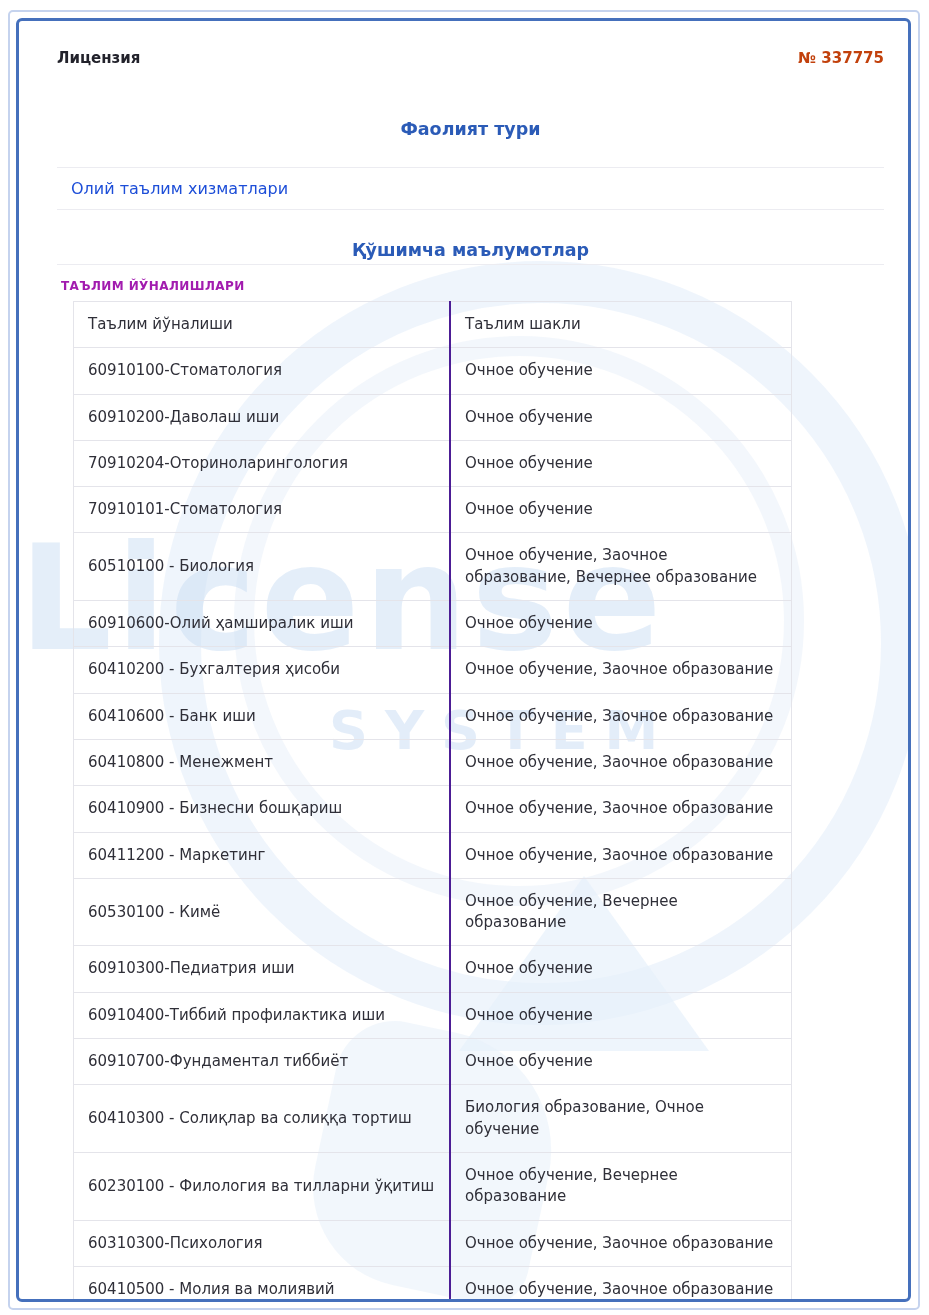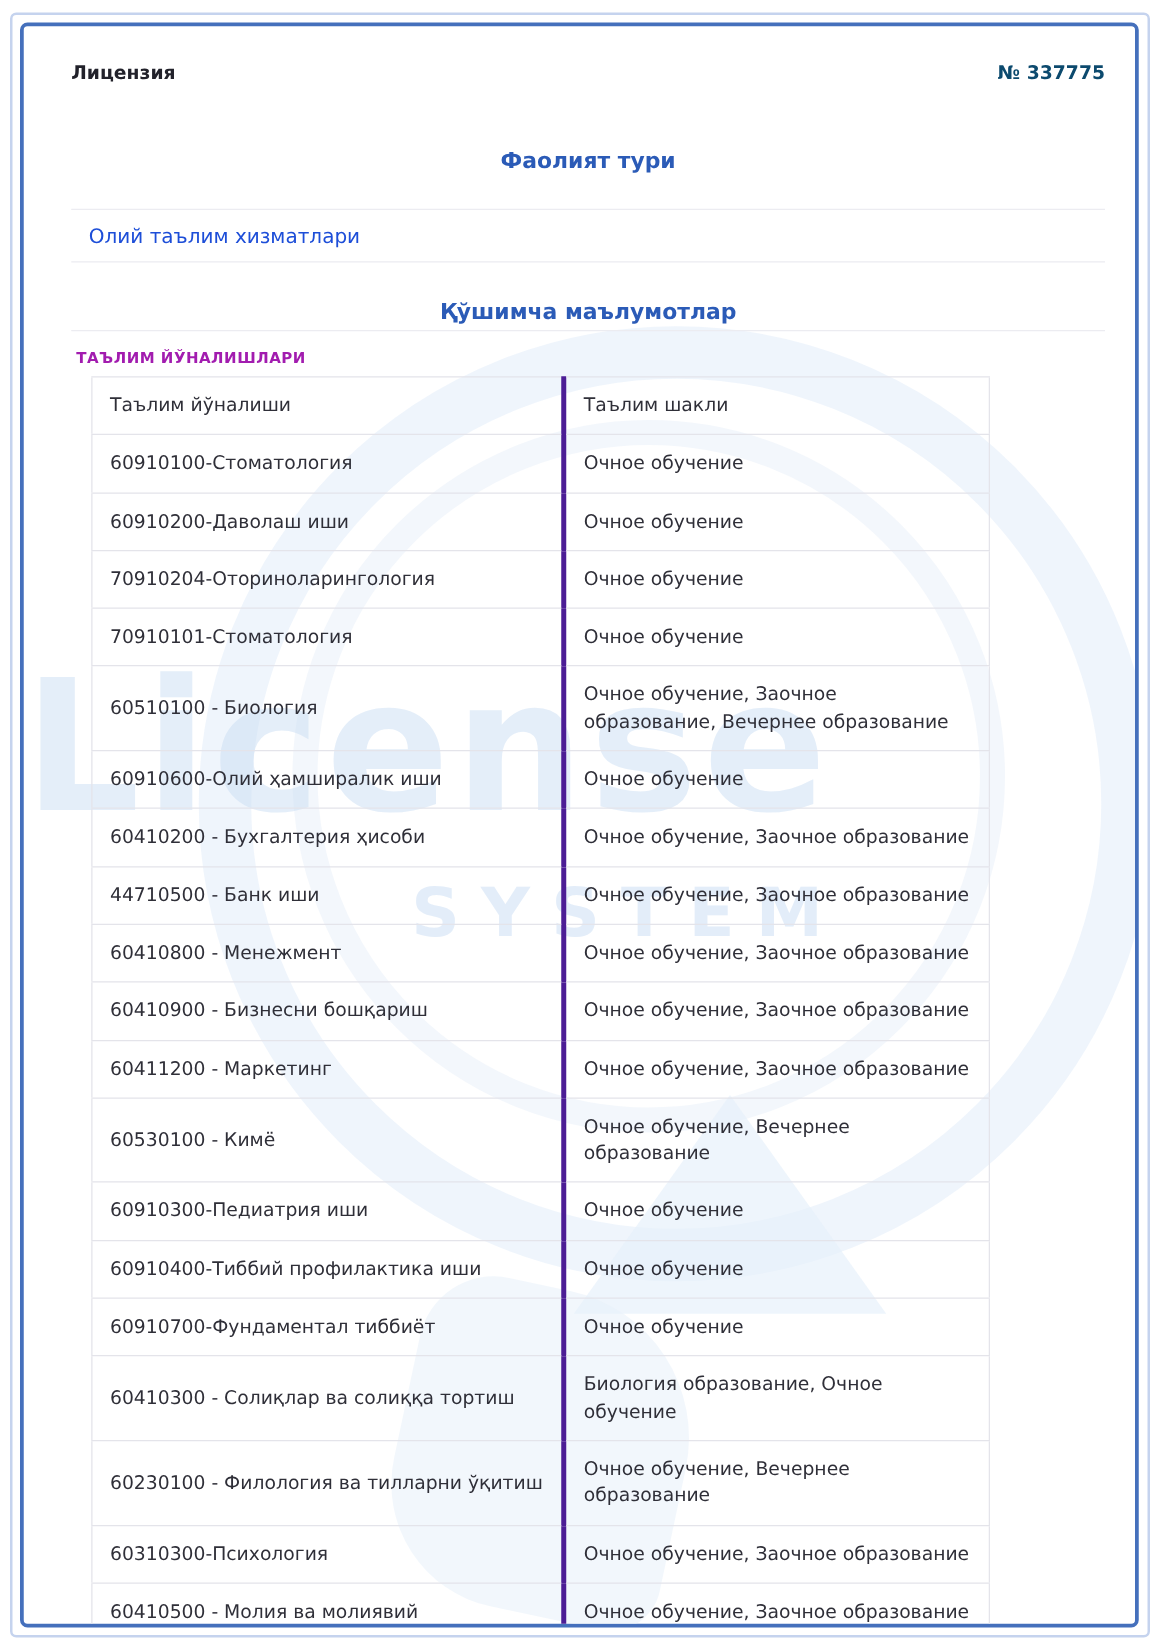--- a/index.html
+++ b/index.html
@@ -43,21 +43,21 @@
     border-bottom:175px solid rgba(229,239,250,0.65);
   }
   .wm-blob{
     position:absolute;left:300px;top:1010px;width:230px;height:260px;
     background:rgba(231,240,250,0.55);border-radius:60px 120px 40px 100px;
     transform:rotate(12deg);
   }
   
   .doc-header{display:flex;justify-content:space-between;align-items:flex-start;padding:0 0 0 0;}
   .doc-title{font-size:15px;font-weight:600;color:#22222b;}
-  .doc-number{font-size:15px;font-weight:600;color:#0c4a6e;}
+  .doc-number{font-size:15px;font-weight:600;color:#c2410c;}
   
   .section-title{
     text-align:center;font-size:17.5px;font-weight:700;color:#2b5bb7;
     margin-top:52px;margin-bottom:28px;
   }
   .section-title.second{margin-top:30px;margin-bottom:4px;}
   .divider{border:none;border-top:1px solid #ececf1;margin:0;}
   .activity-value{font-size:16px;color:#1d4ed8;padding:11px 14px;}
   .table-label{
     font-size:12px;font-weight:700;color:#a21caf;letter-spacing:0.4px;
@@ -69,21 +69,21 @@
     background:transparent;
   }
   .dir-table td,.dir-table th{
     border-top:1px solid #e4e4ea;
     font-size:15px;font-weight:400;color:#2f2f38;text-align:left;
     padding:12px 14px;line-height:1.42;vertical-align:middle;
     background:transparent;word-wrap:break-word;
   }
   .dir-table{border:1px solid #e4e4ea;}
   .dir-table .c1{width:347px;}
-  .dir-table .c2{border-left:4px solid #4c1d95;}
+  .dir-table .c2{border-left:2px solid #4c1d95;}
   .dir-table tr.spacer td{padding:0;height:9px;border-top:1px solid #e4e4ea;}
 </style>
 </head>
 <body>
 
 <div class="frame-light"></div>
 <div class="frame-dark">
 
   <div class="wm">
     <div class="wm-ring"></div>
@@ -140,21 +140,21 @@
           </tr>
           <tr>
             <td class="c1">60910600-Олий ҳамширалик иши</td>
             <td class="c2">Очное обучение</td>
           </tr>
           <tr>
             <td class="c1">60410200 - Бухгалтерия ҳисоби</td>
             <td class="c2">Очное обучение, Заочное образование</td>
           </tr>
           <tr>
-            <td class="c1">44710500 - Банк иши</td>
+            <td class="c1">60410600 - Банк иши</td>
             <td class="c2">Очное обучение, Заочное образование</td>
           </tr>
           <tr>
             <td class="c1">60410800 - Менежмент</td>
             <td class="c2">Очное обучение, Заочное образование</td>
           </tr>
           <tr>
             <td class="c1">60410900 - Бизнесни бошқариш</td>
             <td class="c2">Очное обучение, Заочное образование</td>
           </tr>

